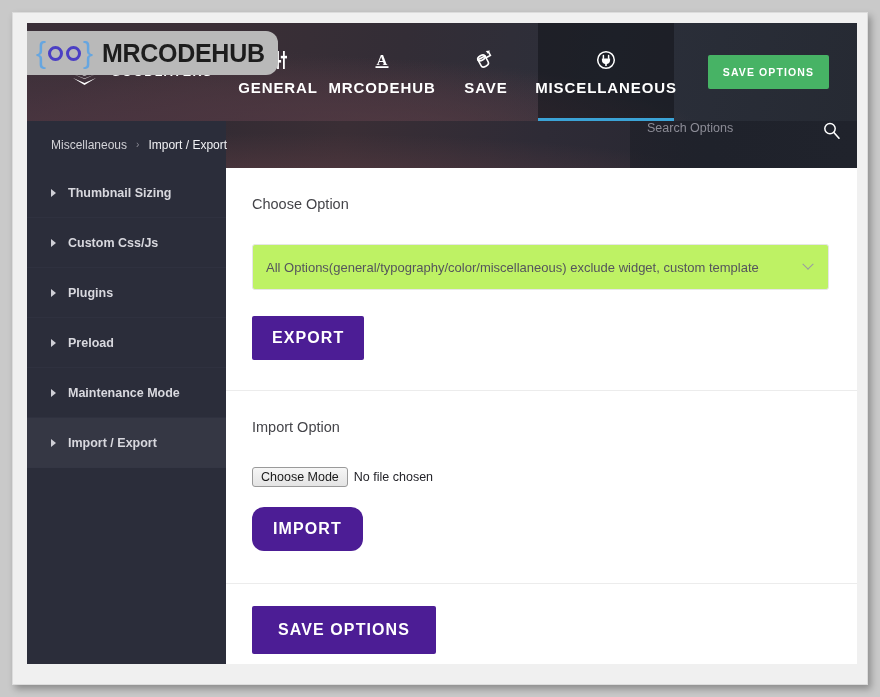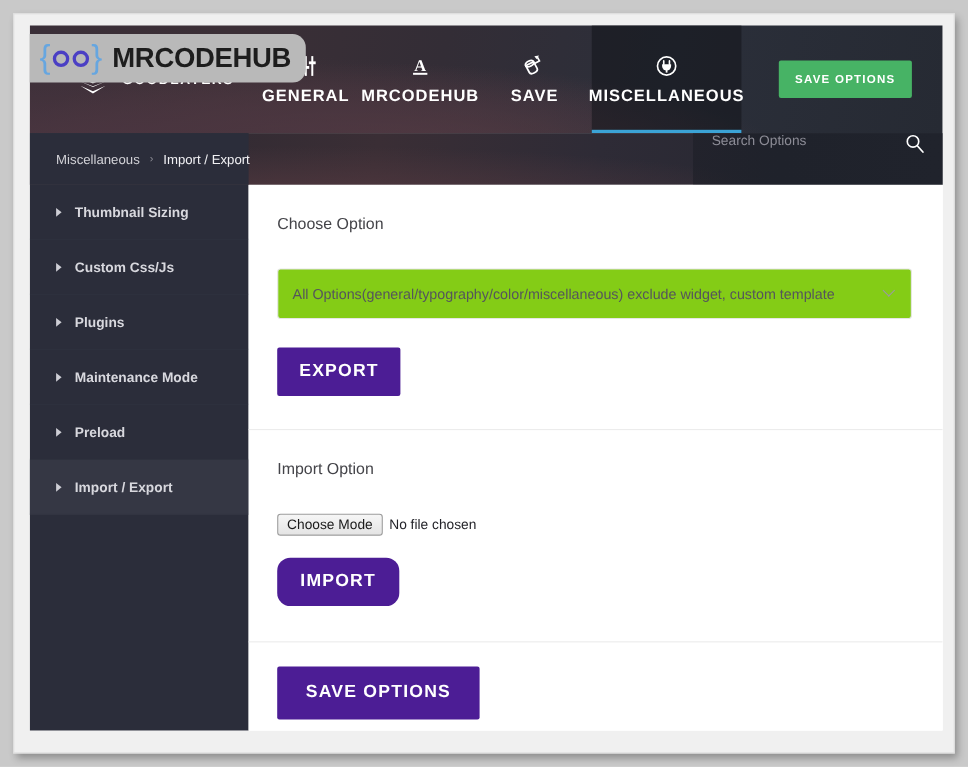--- a/index.html
+++ b/index.html
@@ -196,21 +196,21 @@
   .section-title {
     font-size: 14.5px;
     color: #444449;
     margin-bottom: 32px;
   }
   .divider { height: 1px; background: #ececec; margin: 0; }
 
   .select-box {
     width: 577px;
     height: 46px;
-    background: #84cc16;
+    background: #bef264;
     border: 1px solid #e6e6e6;
     border-radius: 3px;
     display: flex;
     align-items: center;
     justify-content: space-between;
     padding: 0 16px 0 13px;
     font-size: 13px;
     color: #55555c;
     cursor: pointer;
     margin-bottom: 26px;
@@ -390,25 +390,25 @@
         <div class="side-item">
           <span class="side-caret"></span>
           <span>Custom Css/Js</span>
         </div>
         <div class="side-item">
           <span class="side-caret"></span>
           <span>Plugins</span>
         </div>
         <div class="side-item">
           <span class="side-caret"></span>
+          <span>Preload</span>
+        </div>
+        <div class="side-item">
+          <span class="side-caret"></span>
           <span>Maintenance Mode</span>
-        </div>
-        <div class="side-item">
-          <span class="side-caret"></span>
-          <span>Preload</span>
         </div>
         <div class="side-item active">
           <span class="side-caret"></span>
           <span>Import / Export</span>
         </div>
       </div>
 
       <div class="content">
 
         <div class="section">

